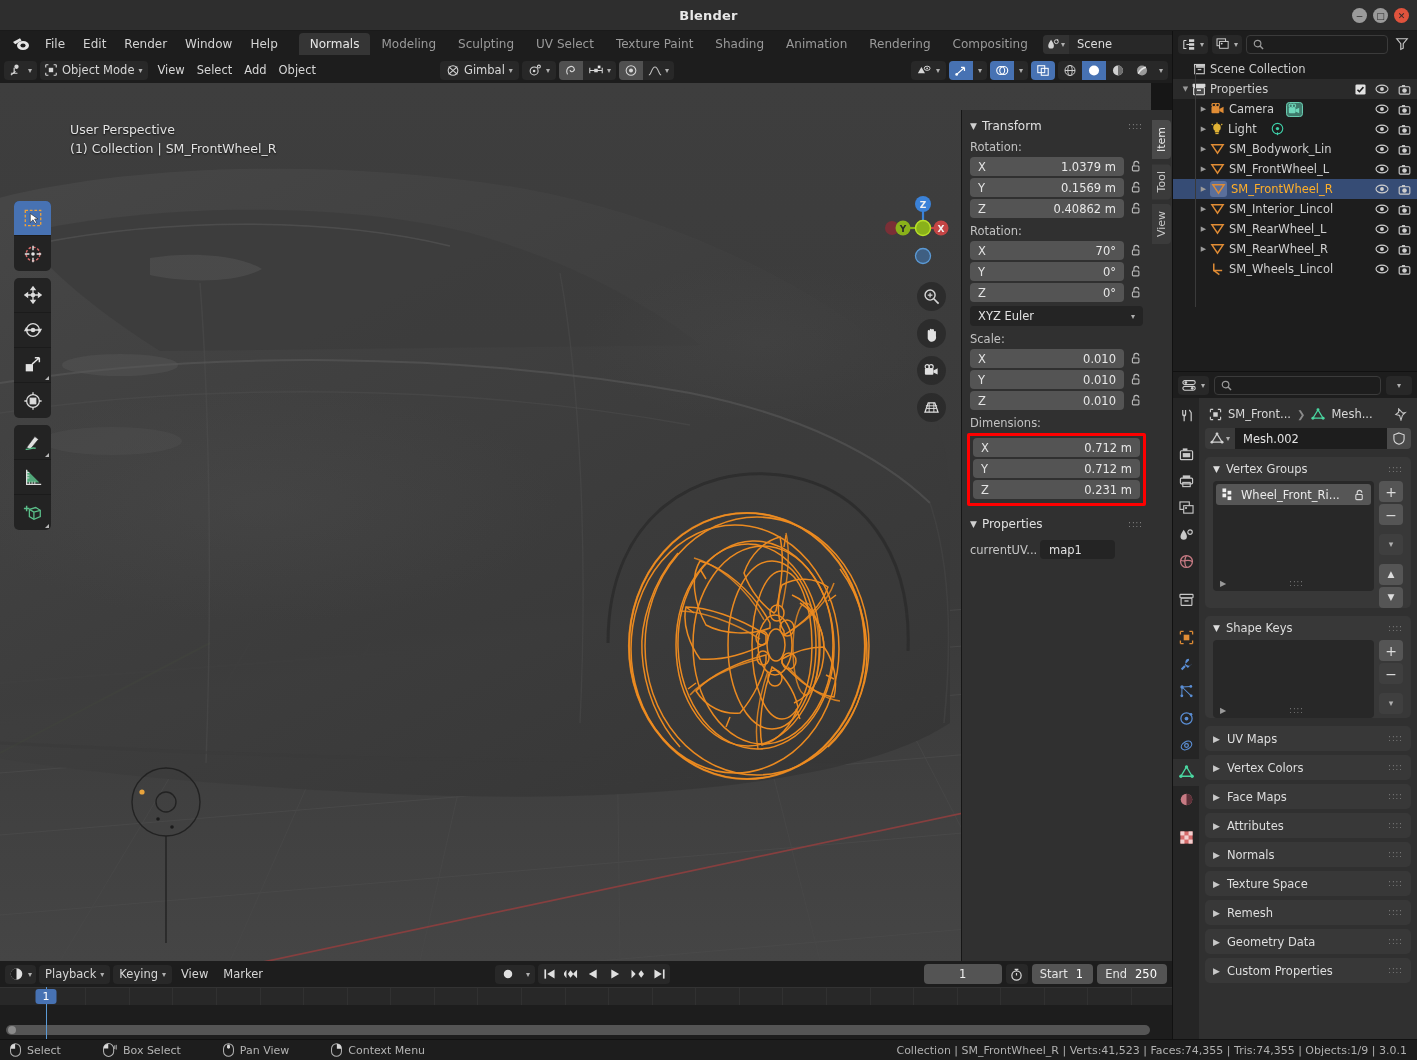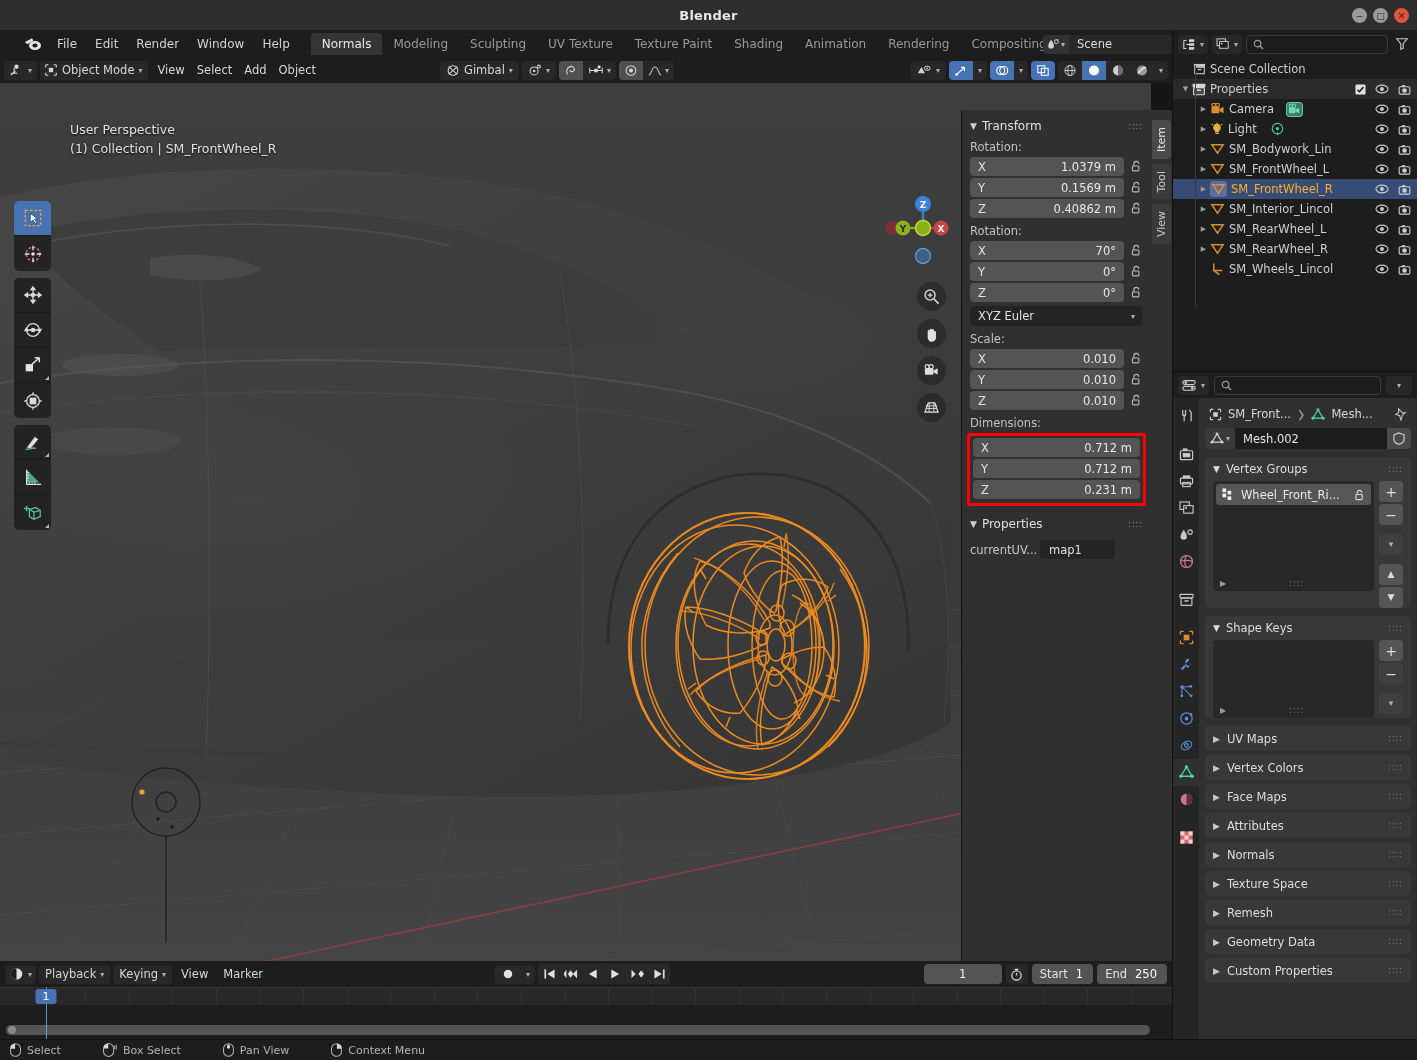--- a/index.html
+++ b/index.html
@@ -20,21 +20,21 @@
   }
   .titlebar .title{ font-size:13px; color:#e8e8e8; font-weight:bold; letter-spacing:.2px;}
   .winbtns{ position:absolute; right:8px; top:0; height:31px; display:flex; align-items:center; gap:6px;}
   .wb{ width:15px;height:15px;border-radius:50%; display:flex;align-items:center;justify-content:center;
        font-size:9px;color:#2a2a2a; }
   .wb.min{background:#9a9a9a;} .wb.max{background:#9a9a9a;} .wb.close{background:#e0533d;}
 
   
   .topbar{
     height:26px; background:#1d1d1d; display:flex; align-items:center;
-    padding:0 16px; gap:0; position:relative;
+    padding:0 4px; gap:0; position:relative;
   }
   .blender-logo{ width:22px;height:20px; margin:0 4px 0 6px; display:flex;align-items:center;justify-content:center;}
   .menu-item{ padding:3px 9px; font-size:12px; color:#d3d3d3; border-radius:3px; white-space:nowrap;}
   .ws-tabs{ display:flex; align-items:center; margin-left:12px; gap:0; overflow:hidden; }
   .ws-tab{ padding:4px 11px; font-size:12px; color:#9a9a9a; border-radius:4px 4px 0 0; white-space:nowrap;}
   .ws-tab.active{ background:#353535; color:#e6e6e6; }
   .topbar-right{ position:absolute; right:3px; top:0; height:26px; display:flex; align-items:center; gap:3px;}
   .id-block{ display:flex; align-items:center; background:#282828; border-radius:4px; height:19px; }
   .id-icon{ width:26px; height:19px; display:flex; align-items:center; justify-content:center;
             background:#323232; border-radius:4px 0 0 4px; gap:1px; }
@@ -237,21 +237,21 @@
         <div class="menu-item">File</div>
         <div class="menu-item">Edit</div>
         <div class="menu-item">Render</div>
         <div class="menu-item">Window</div>
         <div class="menu-item">Help</div>
       </div>
     <div class="ws-tabs" id="wstabs">
         <div class="ws-tab active">Normals</div>
         <div class="ws-tab">Modeling</div>
         <div class="ws-tab">Sculpting</div>
-        <div class="ws-tab">UV Texture</div>
+        <div class="ws-tab">UV Select</div>
         <div class="ws-tab">Texture Paint</div>
         <div class="ws-tab">Shading</div>
         <div class="ws-tab">Animation</div>
         <div class="ws-tab">Rendering</div>
         <div class="ws-tab">Compositing</div>
         <div class="ws-tab">Geometry Nodes</div>
         <div class="ws-tab">Scri</div>
       </div>
 
     <div class="topbar-right">
@@ -1702,15 +1702,16 @@
         <div class="st-item">
           <span>
             <svg width="11" height="14" viewBox="0 0 12 15">
               <rect x="0.6" y="0.6" width="10.8" height="13.8" rx="5.4" fill="none" stroke="#b4b4b4" stroke-width="1.1"></rect>
               <path d="M11.4 6 h-5 V0.8 A5.4 5.4 0 0 1 11.4 6 Z" fill="#d8d8d8"></path>
             </svg>
           </span>
           <span>Context Menu</span>
         </div>
       </div>
+    <div class="st-right">Collection | SM_FrontWheel_R | Verts:41,523 | Faces:74,355 | Tris:74,355 | Objects:1/9 | 3.0.1</div>
   </div>
 
 </div>
 
 </body></html>

